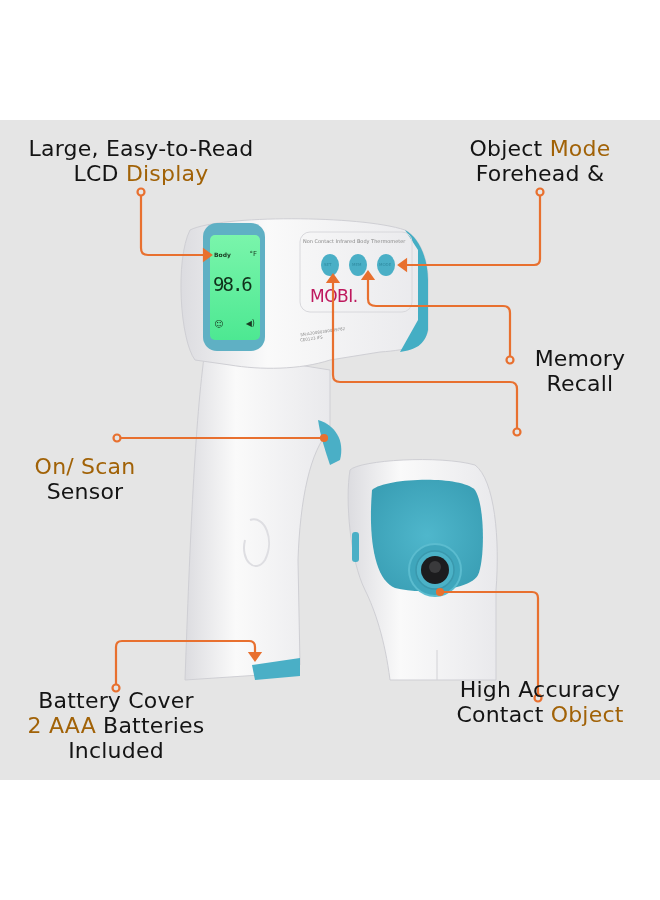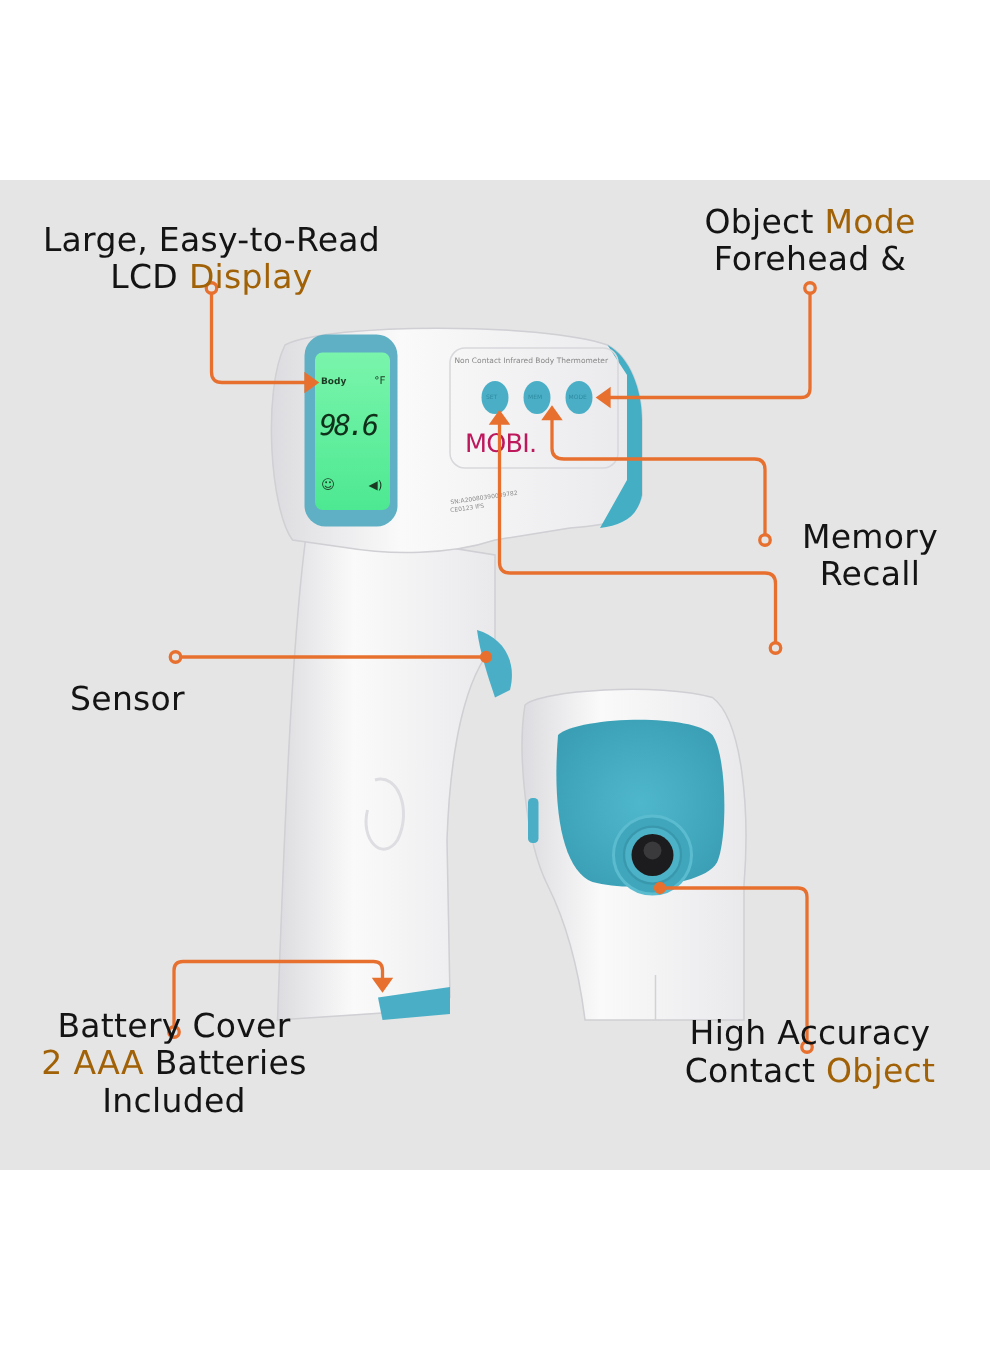--- a/index.html
+++ b/index.html
@@ -60,21 +60,21 @@
     <circle cx="435" cy="450" r="19" fill="#4bb2c7" stroke="#3a98ad" stroke-width="1.5"></circle>
     <circle cx="435" cy="450" r="14" fill="#1c1c1e"></circle>
     <circle cx="435" cy="447" r="6" fill="#3a3a3c"></circle>
     <rect x="352" y="412" width="7" height="30" rx="3" fill="#4aafc6"></rect>
     <line x1="437" y1="530" x2="437" y2="560" stroke="#d2d2d6" stroke-width="1"></line>
   </svg>
 
   <div style="position:absolute;left:210px;top:115px;width:50px;height:105px;">
     <span style="position:absolute;left:4px;top:16px;font-size:6px;color:#1a3a22;font-weight:bold;">Body</span>
     <span style="position:absolute;right:3px;top:15px;font-size:7px;color:#1a3a22;">°F</span>
-    <span style="position:absolute;left:3px;top:38px;font-family:'DejaVu Sans Mono',monospace;font-size:19px;color:#10301a;letter-spacing:-2px;font-style:italic;">98.6</span>
+    <span style="position:absolute;left:3px;top:38px;font-family:'DejaVu Sans Mono',monospace;font-size:19px;color:#10301a;letter-spacing:-2px;">98.6</span>
     <span style="position:absolute;left:4px;top:84px;font-size:9px;color:#1a3a22;">☺</span>
     <span style="position:absolute;right:5px;top:84px;font-size:8px;color:#1a3a22;">◀)</span>
   </div>
 
   <span style="position:absolute;left:303px;top:118px;font-size:5px;color:#888;white-space:nowrap;">Non Contact Infrared Body Thermometer</span>
   <span style="position:absolute;left:310px;top:166px;font-size:17px;color:#be185d;letter-spacing:-0.5px;">MOBI.</span>
   <span style="position:absolute;left:324px;top:142px;font-size:4px;color:#2f8aa0;">SET</span>
   <span style="position:absolute;left:352px;top:142px;font-size:4px;color:#2f8aa0;">MEM</span>
   <span style="position:absolute;left:379px;top:142px;font-size:4px;color:#2f8aa0;">MODE</span>
   <span style="position:absolute;left:300px;top:209px;font-size:4px;color:#8a8a8a;transform:rotate(-8deg);">SN:A20080390039782</span>
@@ -104,41 +104,42 @@
 
     <circle cx="116" cy="568" r="3.5" fill="#e5e5e5"></circle>
     <path d="M116,564 L116,527 Q116,521 122,521 L249,521 Q255,521 255,527 L255,536"></path>
     <path d="M250,533 L255,540 L260,533 Z" fill="#e8702f"></path>
 
     <circle cx="538" cy="578" r="3.5" fill="#e5e5e5"></circle>
     <path d="M538,574 L538,478 Q538,472 532,472 L442,472"></path>
     <circle cx="440" cy="472" r="3" fill="#e8702f"></circle>
   </svg>
 
-  <div class="label" style="left:0;top:16px;width:282px;margin-top:12px;">
+  <div class="label" style="left:0;top:16px;width:282px;">
     <div>Large, Easy-to-Read</div>
     <div><span>LCD </span><span class="accent">Display</span></div>
   </div>
 
   <div class="label" style="left:440px;top:16px;width:200px;">
     <div><span>Object </span><span class="accent">Mode</span></div>
     <div>Forehead &amp;</div>
   </div>
 
   <div class="label" style="left:520px;top:226px;width:120px;">
     <div>Memory</div>
     <div>Recall</div>
   </div>
 
 
   <div class="label" style="left:10px;top:334px;width:150px;">
+    <div class="accent">On/ Scan</div>
     <div>Sensor</div>
   </div>
 
-  <div class="label" style="left:0;top:552px;width:232px;">
+  <div class="label" style="left:0;top:568px;width:232px;">
     <div>Battery Cover</div>
     <div><span class="accent">2 AAA</span><span> Batteries</span></div>
     <div>Included</div>
   </div>
 
   <div class="label" style="left:435px;top:557px;width:210px;">
     <div>High Accuracy</div>
     <div><span>Contact </span><span class="accent">Object</span></div>
   </div>
 </div>

